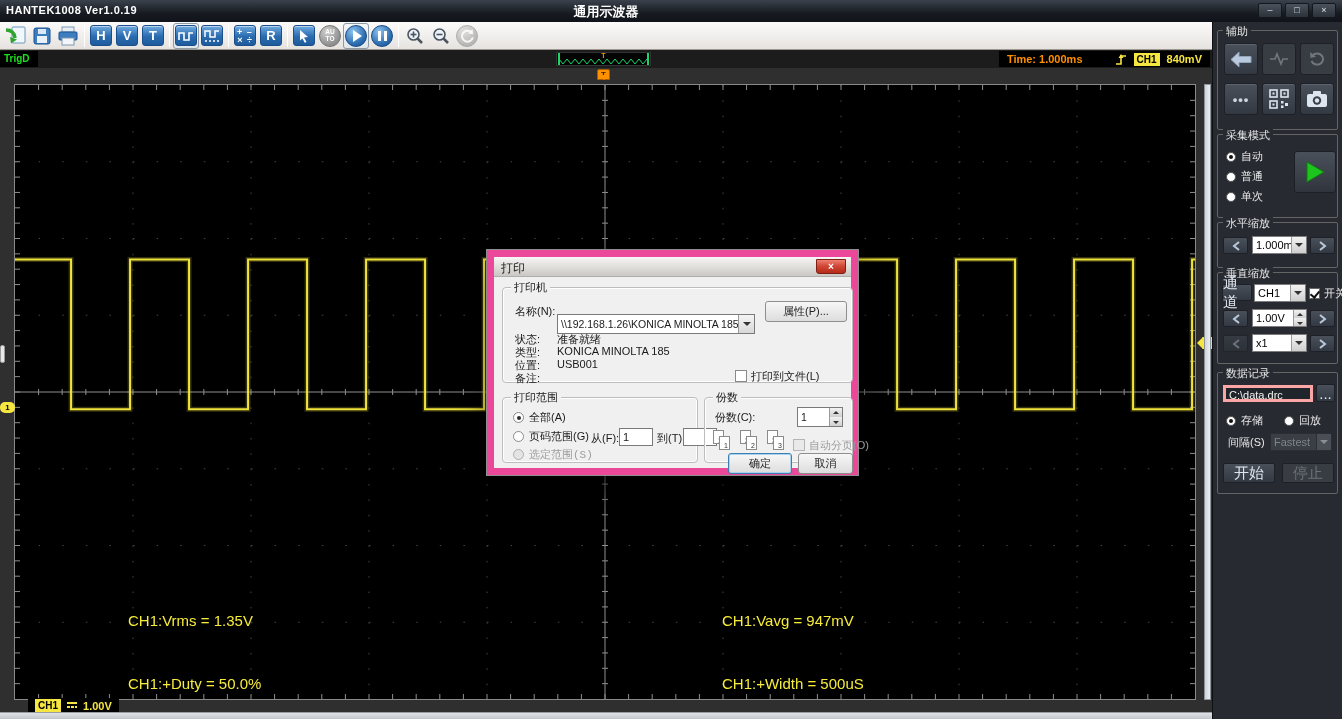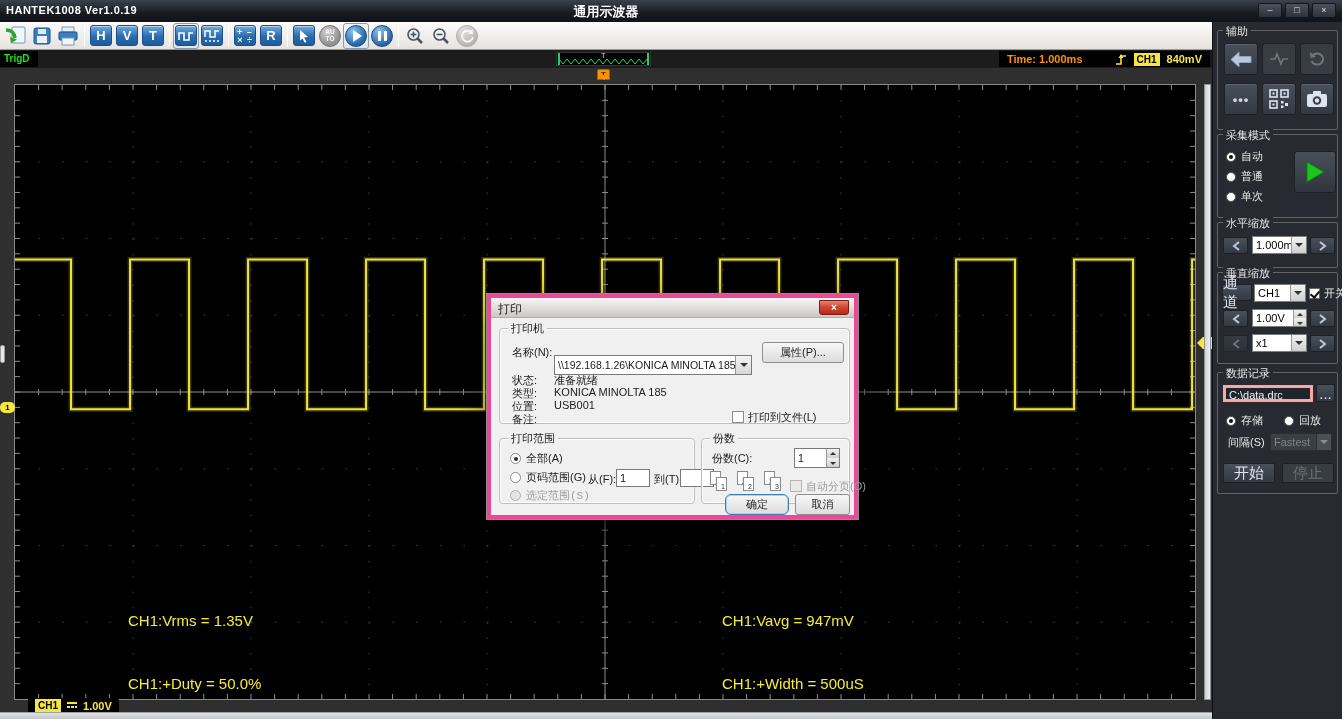--- a/index.html
+++ b/index.html
@@ -138,43 +138,43 @@
                         border-right:2px solid #111; border-bottom:2px solid #111; transform:rotate(40deg); }
   .field-dark { position:absolute; height:17px; background:#20242b; border:3px solid #fca5a5;
                 color:#f2f2f2; font-size:11px; padding:1px 3px; white-space:nowrap; overflow:hidden; }
   .sp-text-btn { position:absolute; height:20px; border-radius:2px; color:#dfe6ee; font-size:15px;
                  background:linear-gradient(#4a505a,#333942); border:1px solid #1d2127;
                  display:flex; align-items:center; justify-content:center; }
   .sp-text-btn.disabled { color:#6b717a; background:#383c43; }
 
   
   .dialog { position:absolute; left:487px; top:250px; width:371px; height:225px;
-            background:#f0f0f0; border:4px solid #ec4899; outline:1px solid #8e8e8e;
-            box-shadow:6px 16px 34px rgba(0,0,0,.65); font-size:11px; color:#1a1a1a;margin-top:44px; }
+            background:#f0f0f0; border:7px solid #ec4899; outline:1px solid #8e8e8e;
+            box-shadow:6px 16px 34px rgba(0,0,0,.65); font-size:11px; color:#1a1a1a; }
   .dlg-title { position:absolute; left:0; top:0; width:100%; height:20px;
                background:linear-gradient(#f6f6f6,#d8d6d2 70%,#cac8c4); border-bottom:1px solid #b0aeaa; }
   .dlg-title .txt { position:absolute; left:7px; top:3px; font-size:12px; color:#222; }
   .dlg-close { position:absolute; right:5px; top:2px; width:30px; height:15px;
                background:linear-gradient(#ee8173,#d14836 45%,#b52b1a); border:1px solid #7e1f12;
                border-radius:0 0 3px 3px; color:#fff; font-size:10px; font-weight:bold;
                text-align:center; line-height:14px; }
   .dlg-body { position:absolute; left:0; top:20px; width:369px; height:203px; }
   .dlg-group { position:absolute; border:1px solid #bdbdbd; border-radius:4px;
                box-shadow:inset 0 0 0 1px #fff; }
   .dlg-group > .legend { position:absolute; top:-8px; left:8px; background:#f0f0f0; padding:0 3px; }
   .dlg-label { position:absolute; white-space:nowrap; }
   .dlg-combo { position:absolute; height:20px; background:#fff; border:1px solid #7a7a7a;
                display:flex; align-items:center; font-size:10.5px; }
   .dlg-combo .txt { flex:1; padding-left:3px; white-space:nowrap; overflow:hidden; }
   .dlg-combo .arrow-btn { width:16px; height:100%; background:linear-gradient(#f4f4f4,#d8d8d8);
                           border-left:1px solid #9a9a9a; display:flex; align-items:center; justify-content:center; }
   .dlg-btn { position:absolute; height:21px; background:linear-gradient(#f7f7f7,#dddddd);
              border:1px solid #8e8e8e; border-radius:3px; font-size:11px; color:#222;
              display:flex; align-items:center; justify-content:center;text-align:right; }
-  .dlg-btn.default { border-color:#3c7fb1; box-shadow:0 0 0 1px #a8d2ee inset;border-radius:6px; }
+  .dlg-btn.default { border-color:#3c7fb1; box-shadow:0 0 0 1px #a8d2ee inset; }
   .dlg-field { position:absolute; height:18px; background:#fff; border:1px solid #7a7a7a;
                font-size:11px; padding:2px 3px; }
   .dis { color:#9c9c9c; }
   .radio-l { display:inline-block; width:11px; height:11px; border-radius:50%; background:#fff;
              border:1px solid #8a8a8a; position:relative; vertical-align:-2px; margin-right:5px; }
   .radio-l.on::after { content:""; position:absolute; left:2.5px; top:2.5px; width:4px; height:4px;
                        border-radius:50%; background:#2c2c2c; }
   .radio-l.disabled { background:#e4e4e4; border-color:#b0b0b0; }
   .chk-l { display:inline-block; width:12px; height:12px; background:#fff; border:1px solid #8a8a8a;
            vertical-align:-2px; margin-right:4px; }

